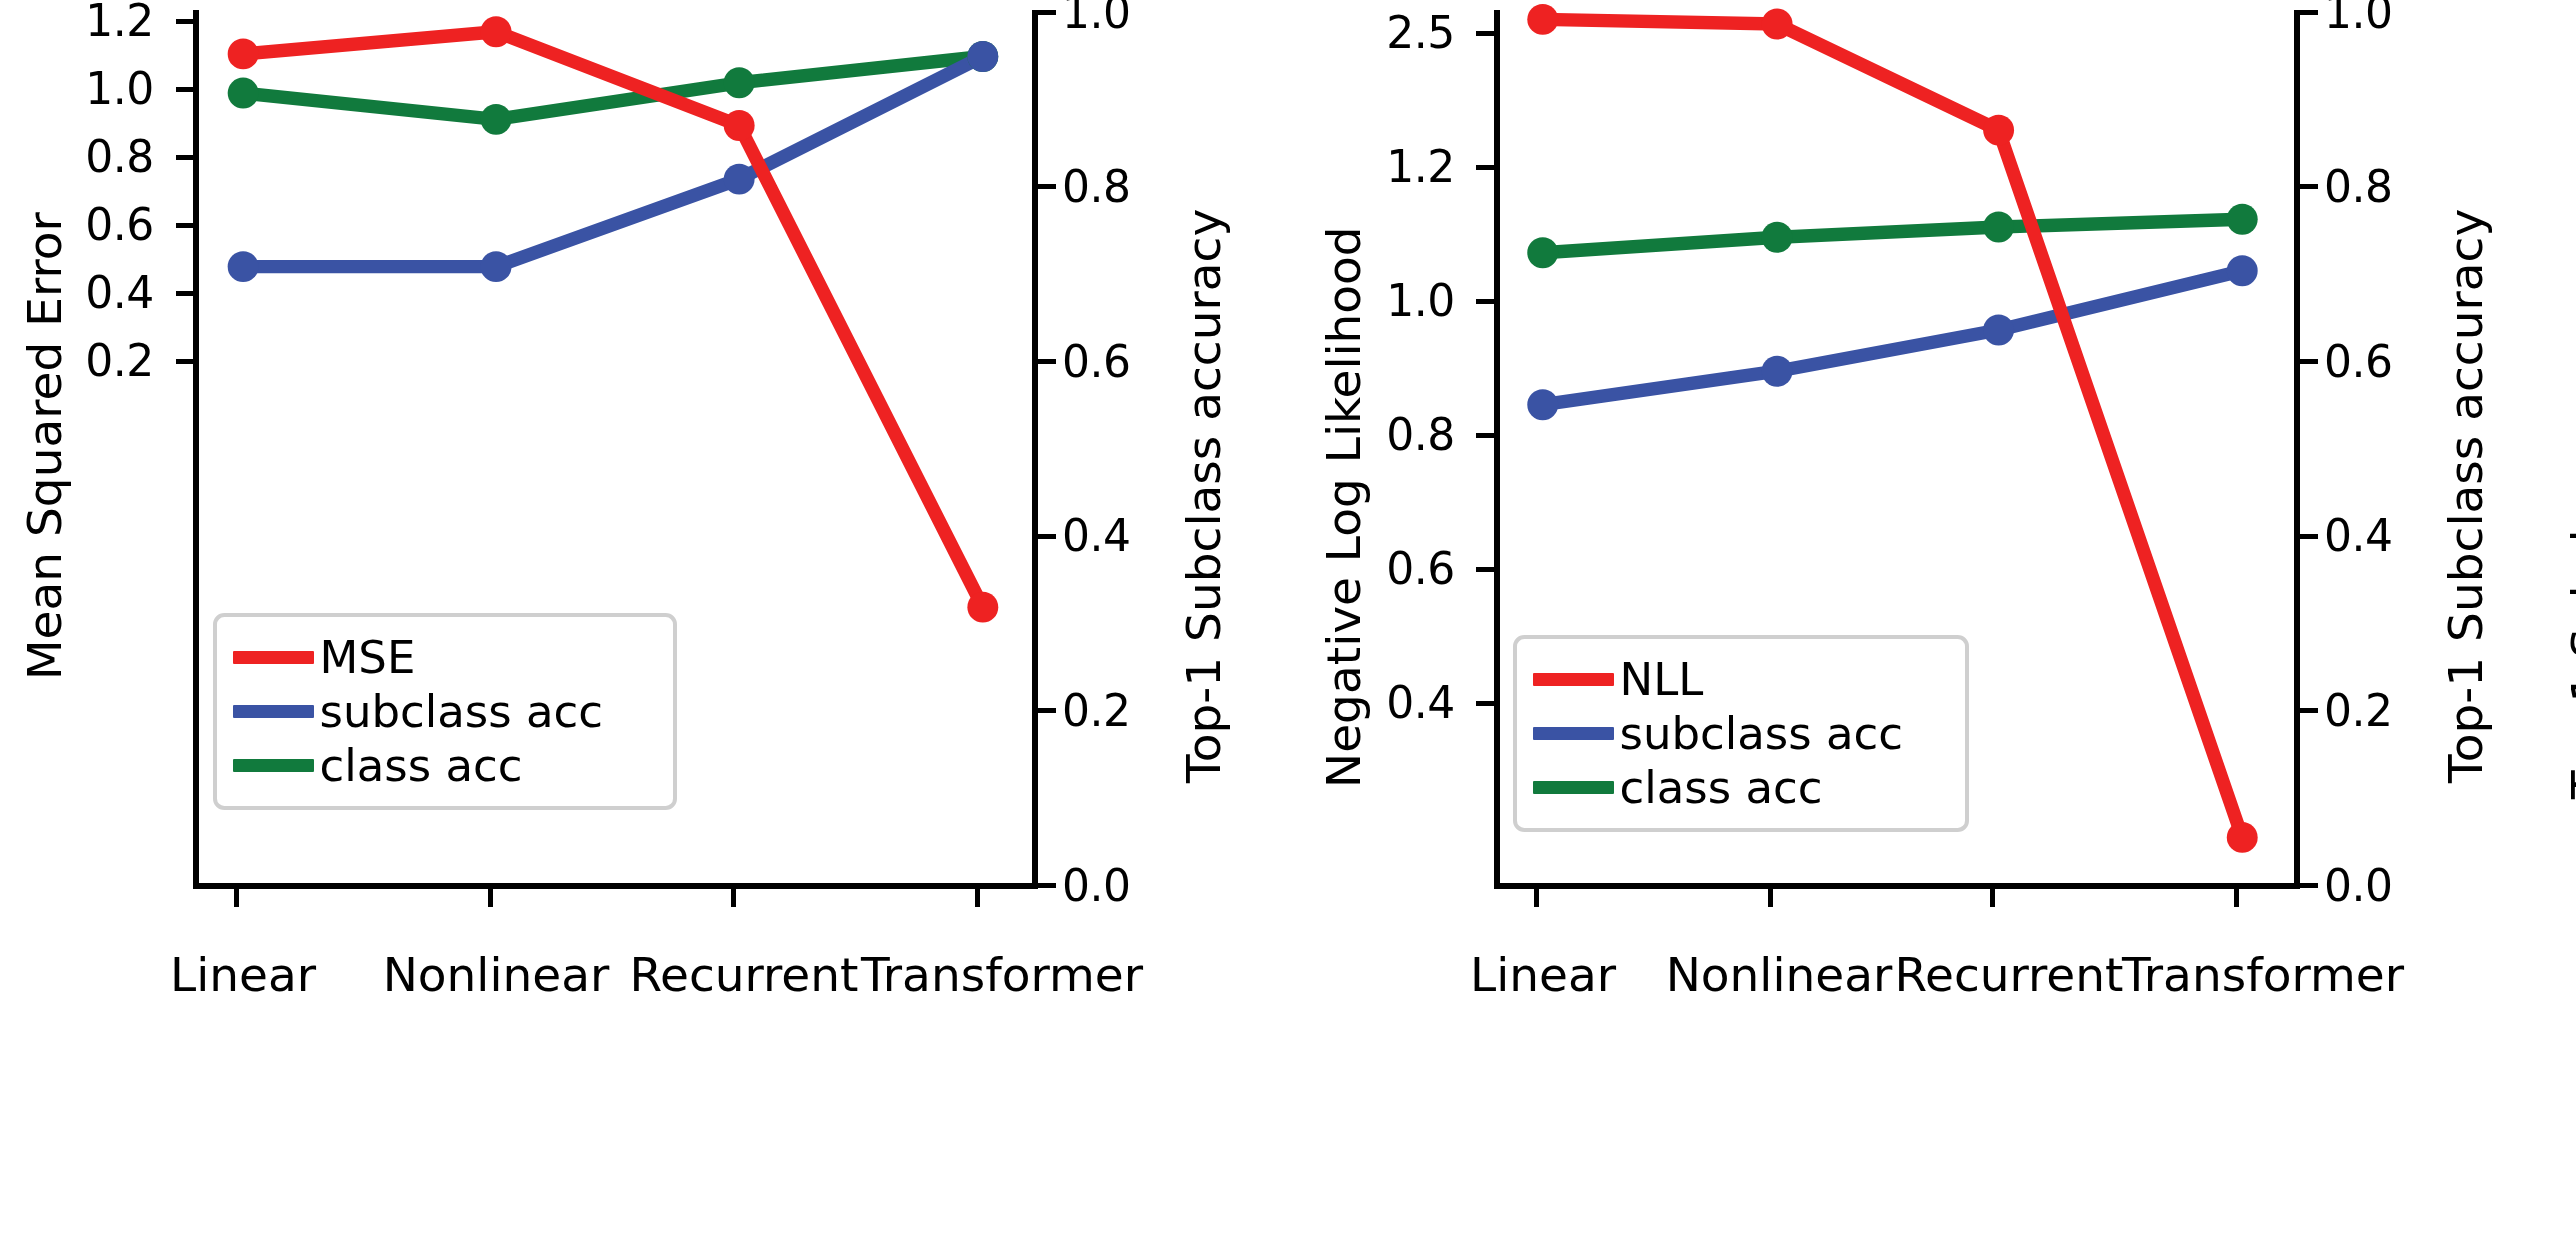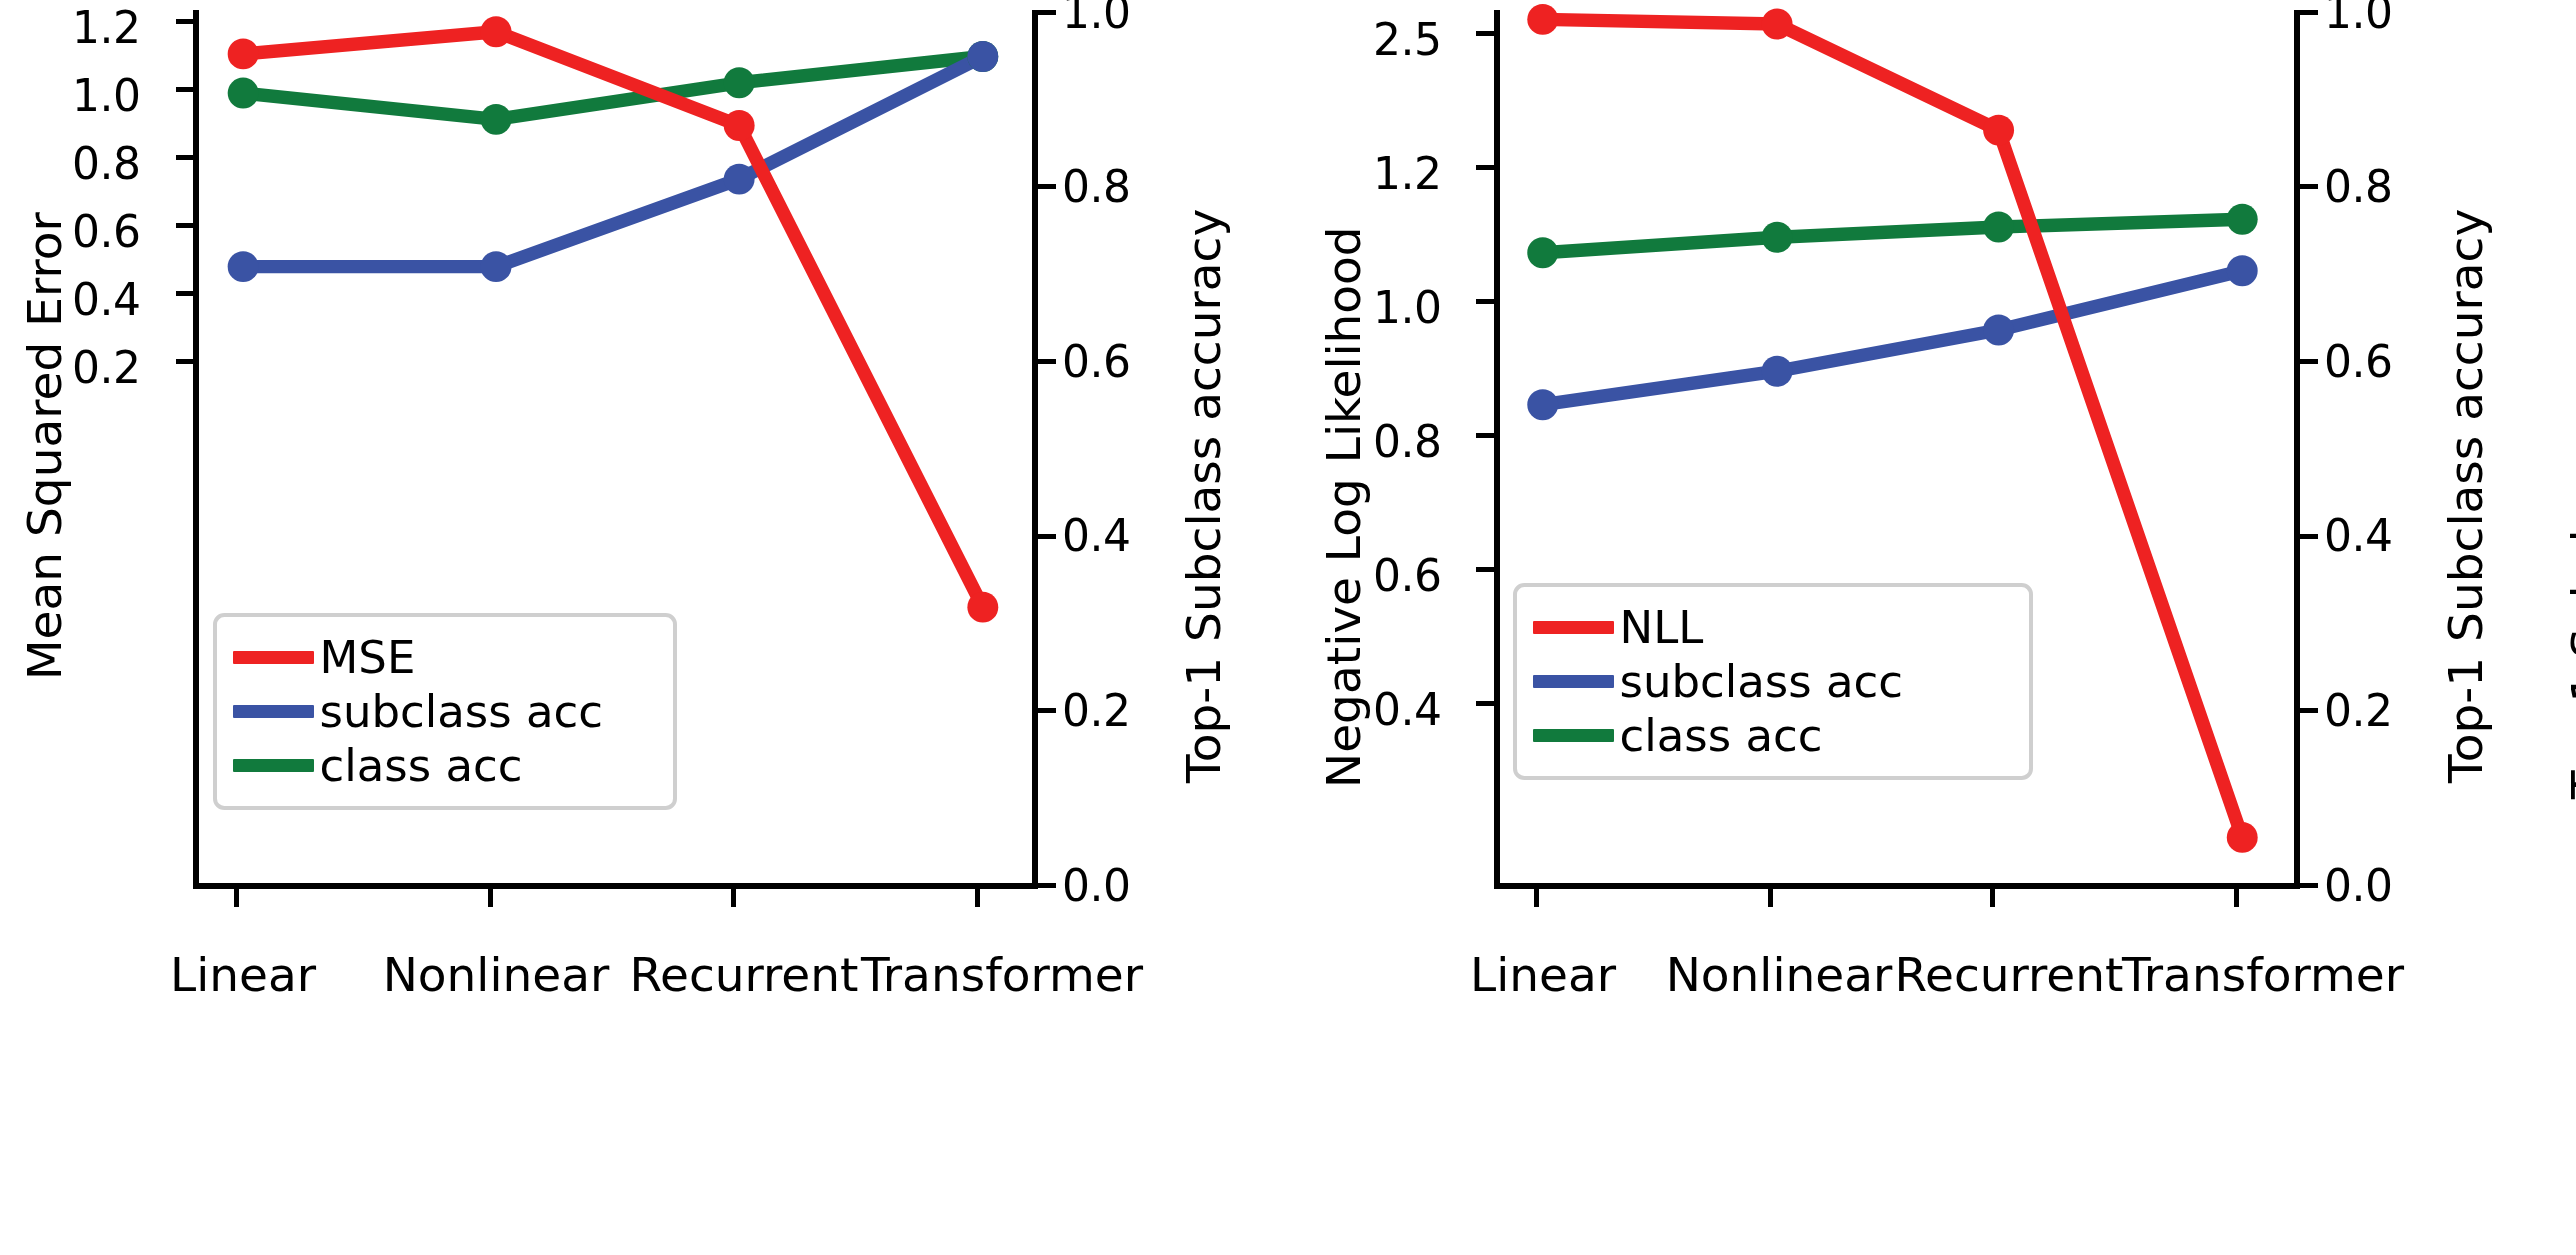--- a/index.html
+++ b/index.html
@@ -11,21 +11,21 @@
   #panel-nll{left:1262px;width:1262px;}
   #panel-ablation{left:2524px;width:1253px;}
   .spine{position:absolute;background:#000;}
   .spine-left{width:5.7px;}
   .spine-right{width:5.7px;}
   .spine-bottom{height:5.7px;}
 
   .tick{position:absolute;background:#000;height:5.2px;width:17.5px;}
   .ticklabel{position:absolute;font-size:44px;color:#000;white-space:nowrap;
              line-height:1;letter-spacing:-0.5px;}
-  .ticklabel.left{text-align:left;transform:translateY(-50%);margin-top:7px;}
+  .ticklabel.left{text-align:center;transform:translateY(-50%);}
   .ticklabel.right{text-align:left;transform:translateY(-50%);}
 
   .axislabel{position:absolute;font-size:47px;color:#000;white-space:nowrap;
              transform-origin:0 0;line-height:1;}
   .axislabel.vleft{transform:rotate(-90deg);}
   .axislabel.vright{transform:rotate(-90deg);}
 
   .xcat{position:absolute;font-size:47px;color:#000;white-space:nowrap;
         transform:translateX(-50%);line-height:1;}
 
@@ -206,21 +206,21 @@
     <div class="tick" style="left:272px; top:889px;width:5.2px;height:17.5px;"></div>
     <div class="tick" style="left:506px; top:889px;width:5.2px;height:17.5px;"></div>
     <div class="tick" style="left:728px;top:889px;width:5.2px;height:17.5px;"></div>
     <div class="tick" style="left:972px;top:889px;width:5.2px;height:17.5px;"></div>
 
     <div class="xcat" style="left:281px; top:951px;">Linear</div>
     <div class="xcat" style="left:517px;top:951px;">Nonlinear</div>
     <div class="xcat" style="left:747px;top:951px;">Recurrent</div>
     <div class="xcat" style="left:1001px;top:951px;">Transformer</div>
 
-    <div class="legend" style="left:251px;top:583px;width:520px;">
+    <div class="legend" style="left:251px;top:635px;width:456px;">
       <div class="legend-row">
         <span class="legend-swatch" style="background:#ee2222;"></span>
         <span class="legend-text">NLL</span>
       </div>
       <div class="legend-row">
         <span class="legend-swatch" style="background:#3a53a4;"></span>
         <span class="legend-text">subclass acc</span>
       </div>
       <div class="legend-row">
         <span class="legend-swatch" style="background:#117a3d;"></span>

